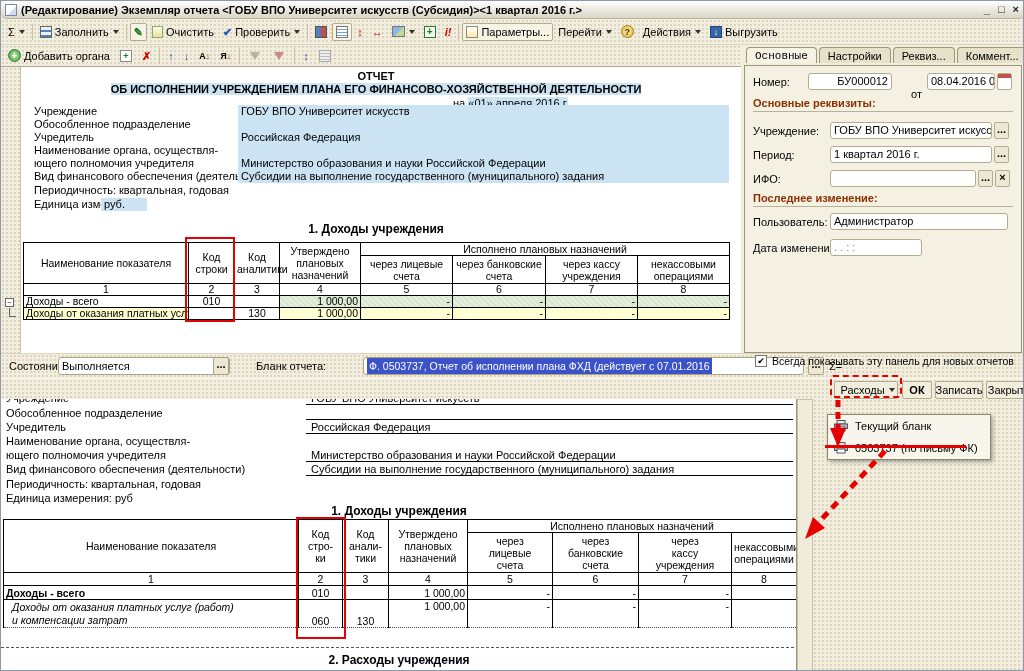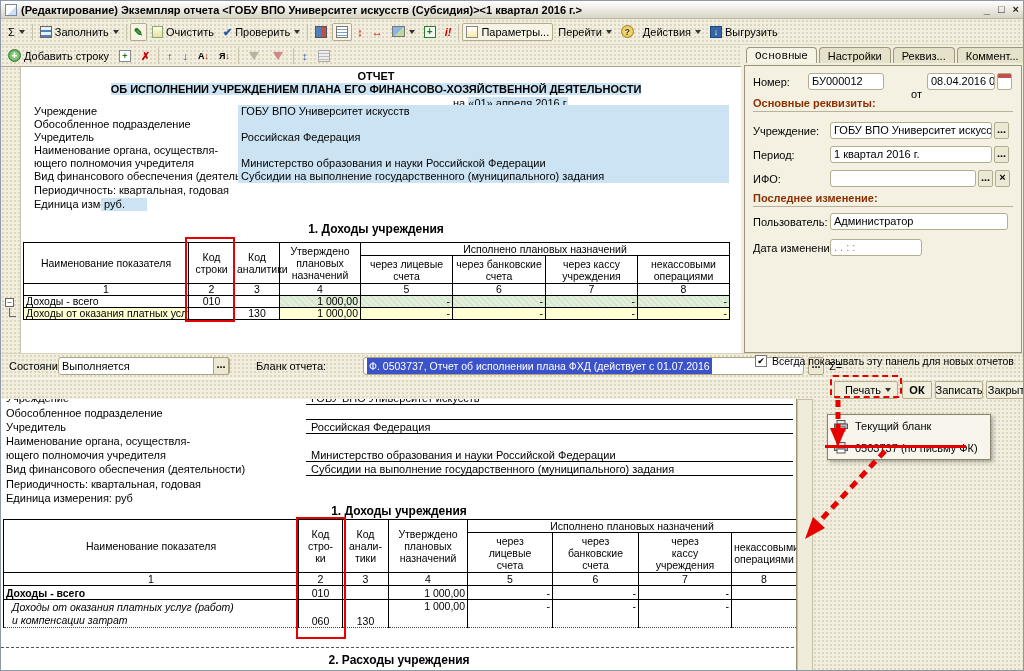--- a/index.html
+++ b/index.html
@@ -9,21 +9,21 @@
   *{box-sizing:border-box; margin:0; padding:0;}
   body{font-family:"Liberation Sans",sans-serif; background:#cfcfcf;}
   .screen{position:relative; width:1024px; height:671px; overflow:hidden;
     font-size:11px; color:#000; background:#f1eee0; border:1px solid #8e99a8;}
   .dotted{background-color:#f1eee0;
     background-image:radial-gradient(#ddd6bc 0.8px, transparent 0.9px);
     background-size:4px 4px;}
   
   .titlebar{position:absolute; left:0; top:0; width:1024px; height:18px;
     background:linear-gradient(#ffffff,#d8d4c5); display:flex; align-items:center;
-    padding:0 4px; border-bottom:1px solid #b9b49f;}
+    padding:0 4px; border-bottom:1px solid #b9b49f;border-radius:6px;}
   .app-ico{width:12px; height:12px; margin-right:4px; border:1px solid #7a86a8;
     background:linear-gradient(135deg,#fff 60%,#cfe0f5 60%);}
   .title-text{font-weight:bold; font-size:11px; white-space:nowrap; overflow:hidden; flex:1;}
   .win-controls{display:flex; gap:8px; font-weight:bold; color:#222; padding-right:2px;}
   .wc{cursor:default; font-size:11px; line-height:11px;}
   
   .toolbar{position:absolute; left:0; top:18px; width:1024px; height:26px;
     display:flex; align-items:center; gap:1px; padding:0 3px;
     border-bottom:1px solid #d9d4bf;}
   .rowbar{position:absolute; left:0; top:44px; width:740px; height:21px;
@@ -241,21 +241,21 @@
       </span>
     <span class="tbtn">
         <span class="i-disk">↓</span>
         <span>Выгрузить</span>
       </span>
   </div>
 
   <div class="rowbar dotted">
     <span class="tbtn">
         <span class="i-addrow">+</span>
-        <span>Добавить строку</span>
+        <span>Добавить органа</span>
       </span>
     <span class="tbtn">
         <span class="i-sheetplus">+</span>
       </span>
     <span class="tbtn">
         <span class="ig red">✗</span>
       </span>
     <span class="tsep"></span>
     <span class="tbtn">
         <span class="ig blue">↑</span>
@@ -386,51 +386,51 @@
   </div>
 
   <div class="statusrow dotted">
     <span class="lbl" style="left:8px;">Состояние</span>
     <span class="inputbox" style="left:57px; top:3px; width:172px;">
         <span>Выполняется</span>
       </span>
     <span class="dots" style="left:212px; top:3px;">...</span>
     <span class="lbl" style="left:255px;text-align:right;">Бланк отчета:</span>
     <span class="inputbox" style="left:362px; top:3px; width:441px;">
-        <span class="sel-text">Ф. 0503737, Отчет об исполнении плана ФХД (действует с 01.07.2016</span>
+        <span class="sel-text">Ф. 0503737, Отчет об исполнении плана ФХД (действует с 07.01.2016</span>
       </span>
     <span class="dots" style="left:807px; top:3px;">...</span>
     <span class="lbl" style="left:828px;">Σ=</span>
   </div>
 
   <div class="btnrow dotted">
     <span class="pbtn" style="left:833px; width:64px;">
       <svg width="13" height="11" viewBox="0 0 14 12">
           <rect x="3" y="0.5" width="8" height="3.5" fill="#e8e8e8" stroke="#555" stroke-width="1"></rect>
           <rect x="0.5" y="4" width="13" height="4.5" fill="#b8b8c8" stroke="#555" stroke-width="1"></rect>
           <rect x="3" y="7" width="8" height="4" fill="#fff" stroke="#555" stroke-width="1"></rect>
         </svg>
-      <span>Печать</span>
+      <span>Расходы</span>
       <span class="caret"></span>
     </span>
     <span class="pbtn" style="left:901px; width:30px; font-weight:bold;">ОК</span>
     <span class="pbtn" style="left:934px; width:48px;">Записать</span>
     <span class="pbtn" style="left:985px; width:46px;">Закрыть</span>
   </div>
 
   <div class="panel">
     <div class="tabs">
       <span class="tab active">Основные</span>
       <span class="tab">Настройки</span>
       <span class="tab">Реквиз...</span>
       <span class="tab">Коммент...</span>
     </div>
     <div class="panel-body">
       <span class="prow-lbl" style="top:10px;">Номер:</span>
-      <span class="pfield" style="left:63px; top:7px; width:76px;">БУ000012</span>
+      <span class="pfield" style="left:63px; top:7px; width:84px;text-align:right;">БУ000012</span>
       <span class="prow-lbl" style="left:166px; top:10px;margin-top:12px;">от</span>
       <span class="pfield" style="left:182px; top:7px; width:68px;">08.04.2016 0:0</span>
       <span class="i-cal" style="left:252px; top:7px;"></span>
 
       <div class="group-hdr" style="top:31px;">Основные реквизиты:</div>
 
       <span class="prow-lbl" style="top:59px;">Учреждение:</span>
       <span class="pfield" style="left:85px; top:56px; width:162px;">ГОБУ ВПО Университет искусств (Су</span>
       <span class="pbtn-sq" style="left:249px; top:56px;">...</span>
 

